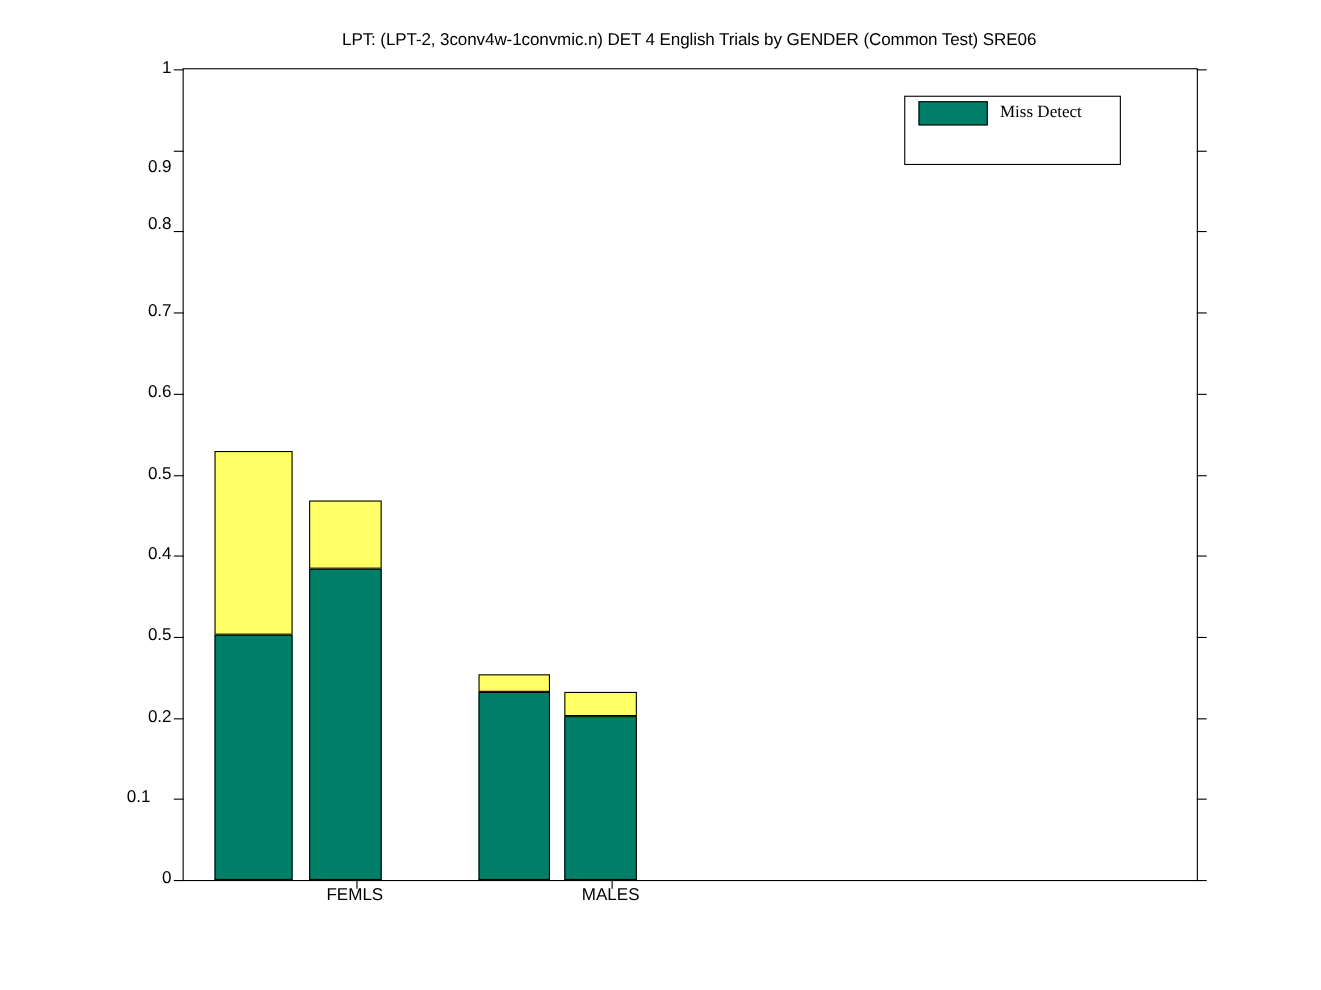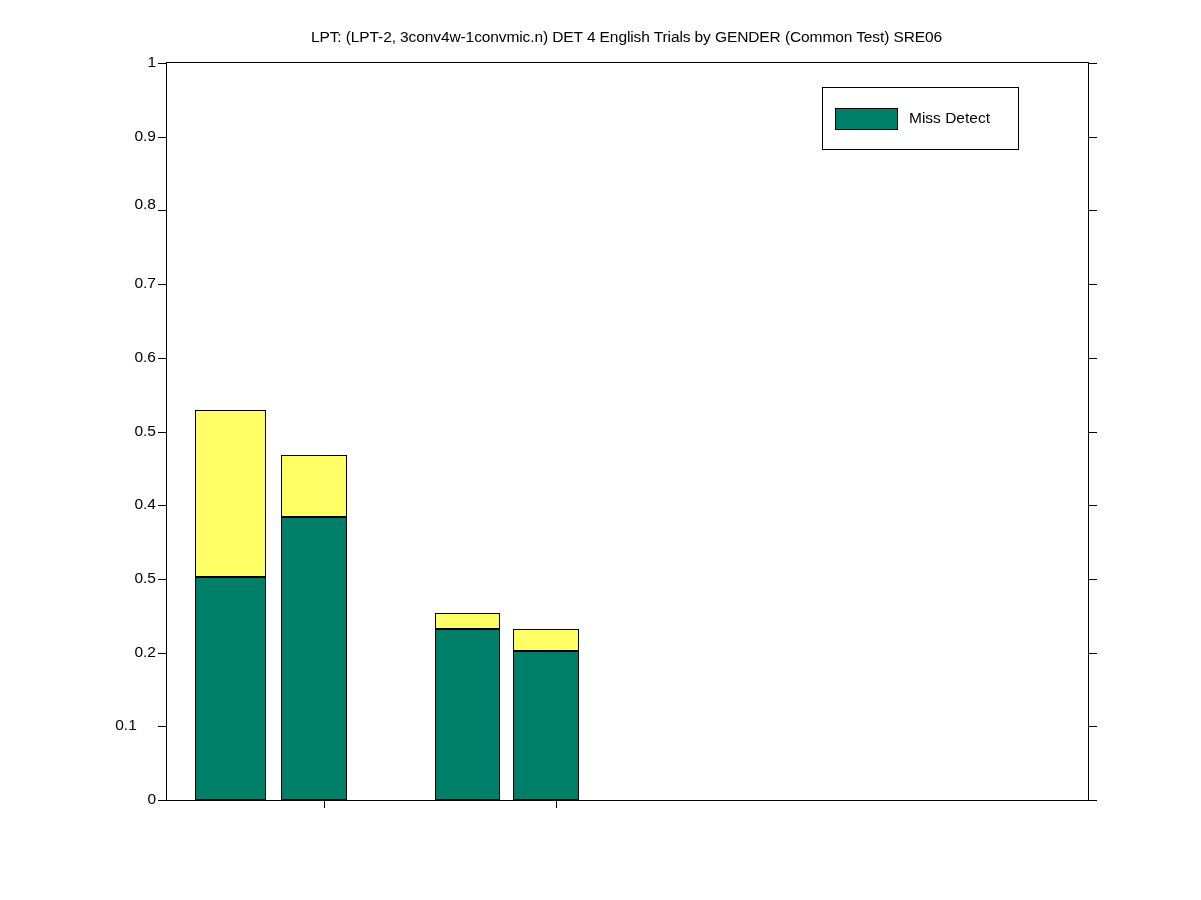--- a/index.html
+++ b/index.html
@@ -227,25 +227,29 @@
   <div id="y-labels">
       <div class="y-label-abs" style="top: 737px;">0</div>
       <div class="y-label-abs" style="top: 663.3px; text-align: center;">0.1</div>
       <div class="y-label-abs" style="top: 589.6px;">0.2</div>
       <div class="y-label-abs" style="top: 515.9px;">0.5</div>
       <div class="y-label-abs" style="top: 442.2px;">0.4</div>
       <div class="y-label-abs" style="top: 368.5px;">0.5</div>
       <div class="y-label-abs" style="top: 294.8px;">0.6</div>
       <div class="y-label-abs" style="top: 221.1px;">0.7</div>
       <div class="y-label-abs" style="top: 142px;">0.8</div>
-      <div class="y-label-abs" style="top: 74px;">0.9</div>
+      <div class="y-label-abs" style="top: 90px;">0.9</div>
       <div class="y-label-abs" style="top: 0px;">1</div>
     </div>
+  <div id="x-labels">
+      <div class="x-label-abs" style="left: 322.57px;">FEMLS</div>
+      <div class="x-label-abs" style="left: 555.122px;">MALES</div>
+    </div>
 
   <div id="legend">
-    <div class="legend-row" style="top:16px;">
+    <div class="legend-row" style="top:0;font-family:Liberation Serif, serif;">
       <span class="legend-swatch" style="background:#007f68;"></span>
       <span class="legend-text">Miss Detect</span>
     </div>
   </div>
 
 
 </div>
 
 </body></html>

